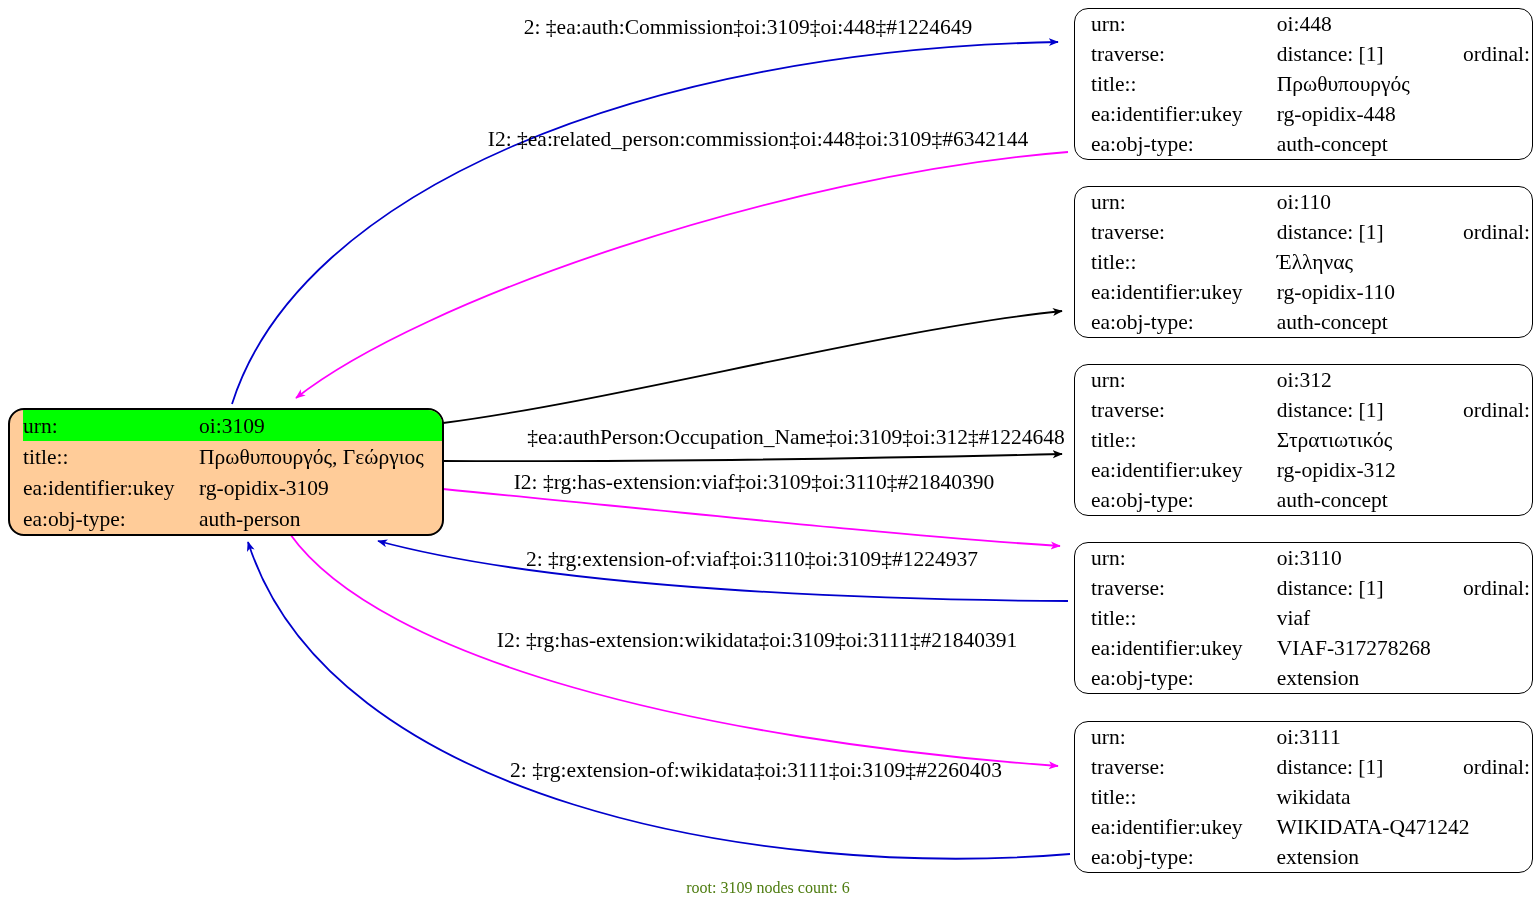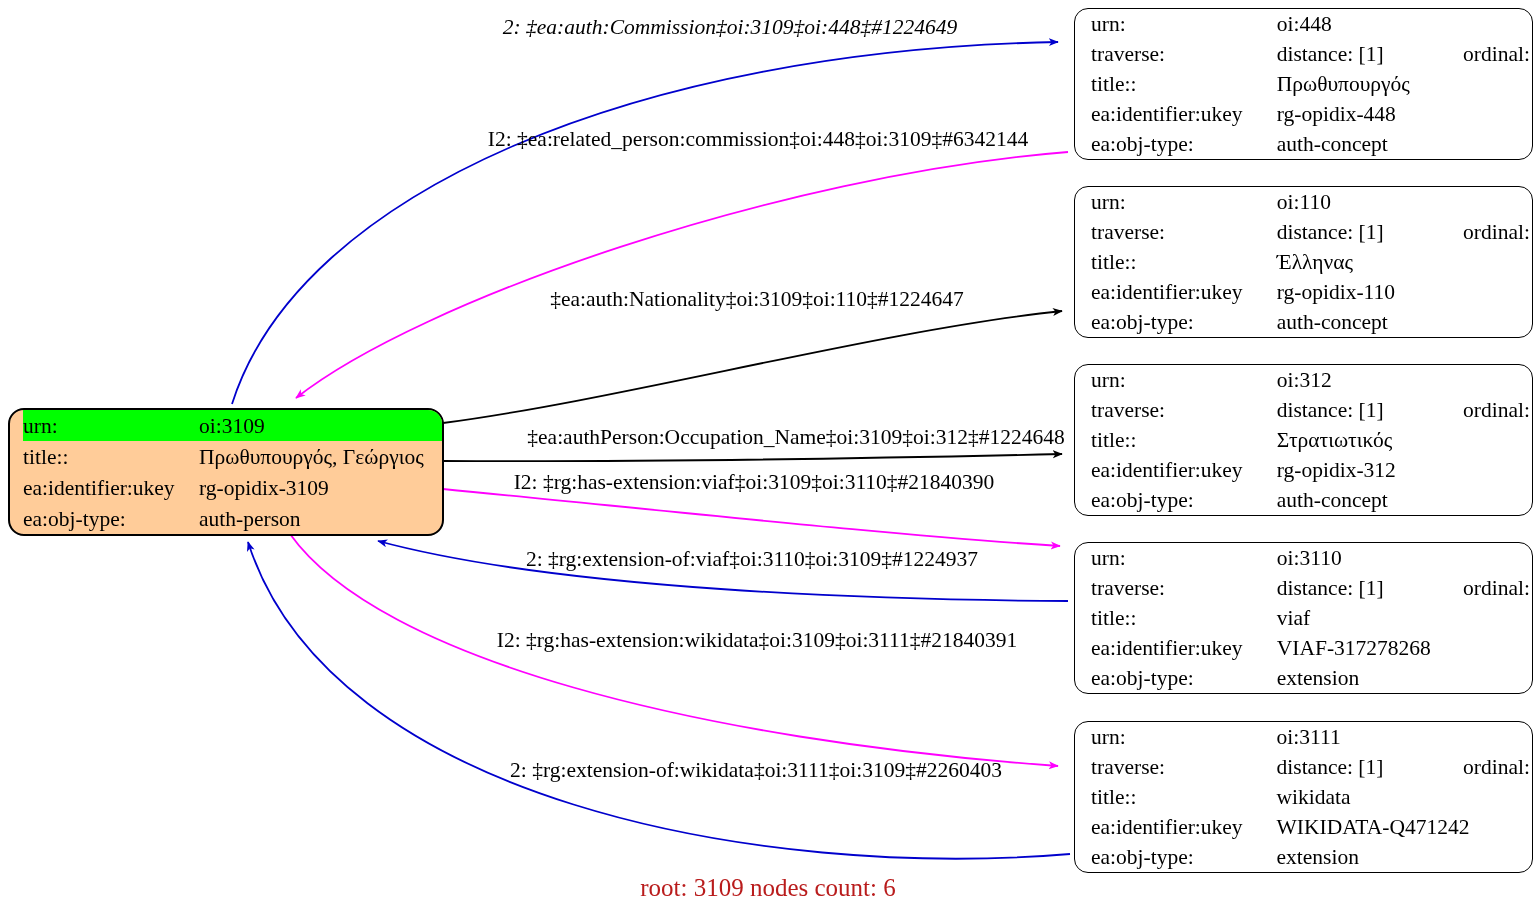--- a/index.html
+++ b/index.html
@@ -71,23 +71,23 @@
   .edge-label {
     position: absolute;
     font-size: 21.5px;
     line-height: 24px;
     color: #000000;
     white-space: nowrap;
     transform: translateX(-50%);
   }
   .footer-label {
     position: absolute;
-    font-size: 25px;
+    font-size: 16px;
     line-height: 24px;
-    color: #b91c1c;
+    color: #4d7c0f;
     white-space: nowrap;
     transform: translateX(-50%);
   }
 </style>
 </head>
 <body>
 
 <div id="graph-root">
 
   <svg class="edge-layer" viewBox="0 0 1539 911">
@@ -281,25 +281,24 @@
         <td class="v" colspan="2">WIKIDATA-Q471242</td>
       </tr>
       <tr>
         <td class="k">ea:obj-type:</td>
         <td class="v" colspan="2">extension</td>
       </tr>
     </tbody>
       </table>
   </div>
 
-  <div class="edge-label" style="left:730px; top:15px;font-style:italic;">2: ‡ea:auth:Commission‡oi:3109‡oi:448‡#1224649</div>
+  <div class="edge-label" style="left:748px; top:15px;">2: ‡ea:auth:Commission‡oi:3109‡oi:448‡#1224649</div>
 
   <div class="edge-label" style="left:758px; top:127px;text-align:right;">I2: ‡ea:related_person:commission‡oi:448‡oi:3109‡#6342144</div>
 
-  <div class="edge-label" style="left:757px; top:287px;">‡ea:auth:Nationality‡oi:3109‡oi:110‡#1224647</div>
 
   <div class="edge-label" style="left:756px; top:425px;margin-left:40px;">‡ea:authPerson:Occupation_Name‡oi:3109‡oi:312‡#1224648</div>
 
   <div class="edge-label" style="left:754px; top:470px;">I2: ‡rg:has-extension:viaf‡oi:3109‡oi:3110‡#21840390</div>
 
   <div class="edge-label" style="left:752px; top:547px;">2: ‡rg:extension-of:viaf‡oi:3110‡oi:3109‡#1224937</div>
 
   <div class="edge-label" style="left:757px; top:628px;text-align:center;">I2: ‡rg:has-extension:wikidata‡oi:3109‡oi:3111‡#21840391</div>
 
   <div class="edge-label" style="left:756px; top:758px;">2: ‡rg:extension-of:wikidata‡oi:3111‡oi:3109‡#2260403</div>

